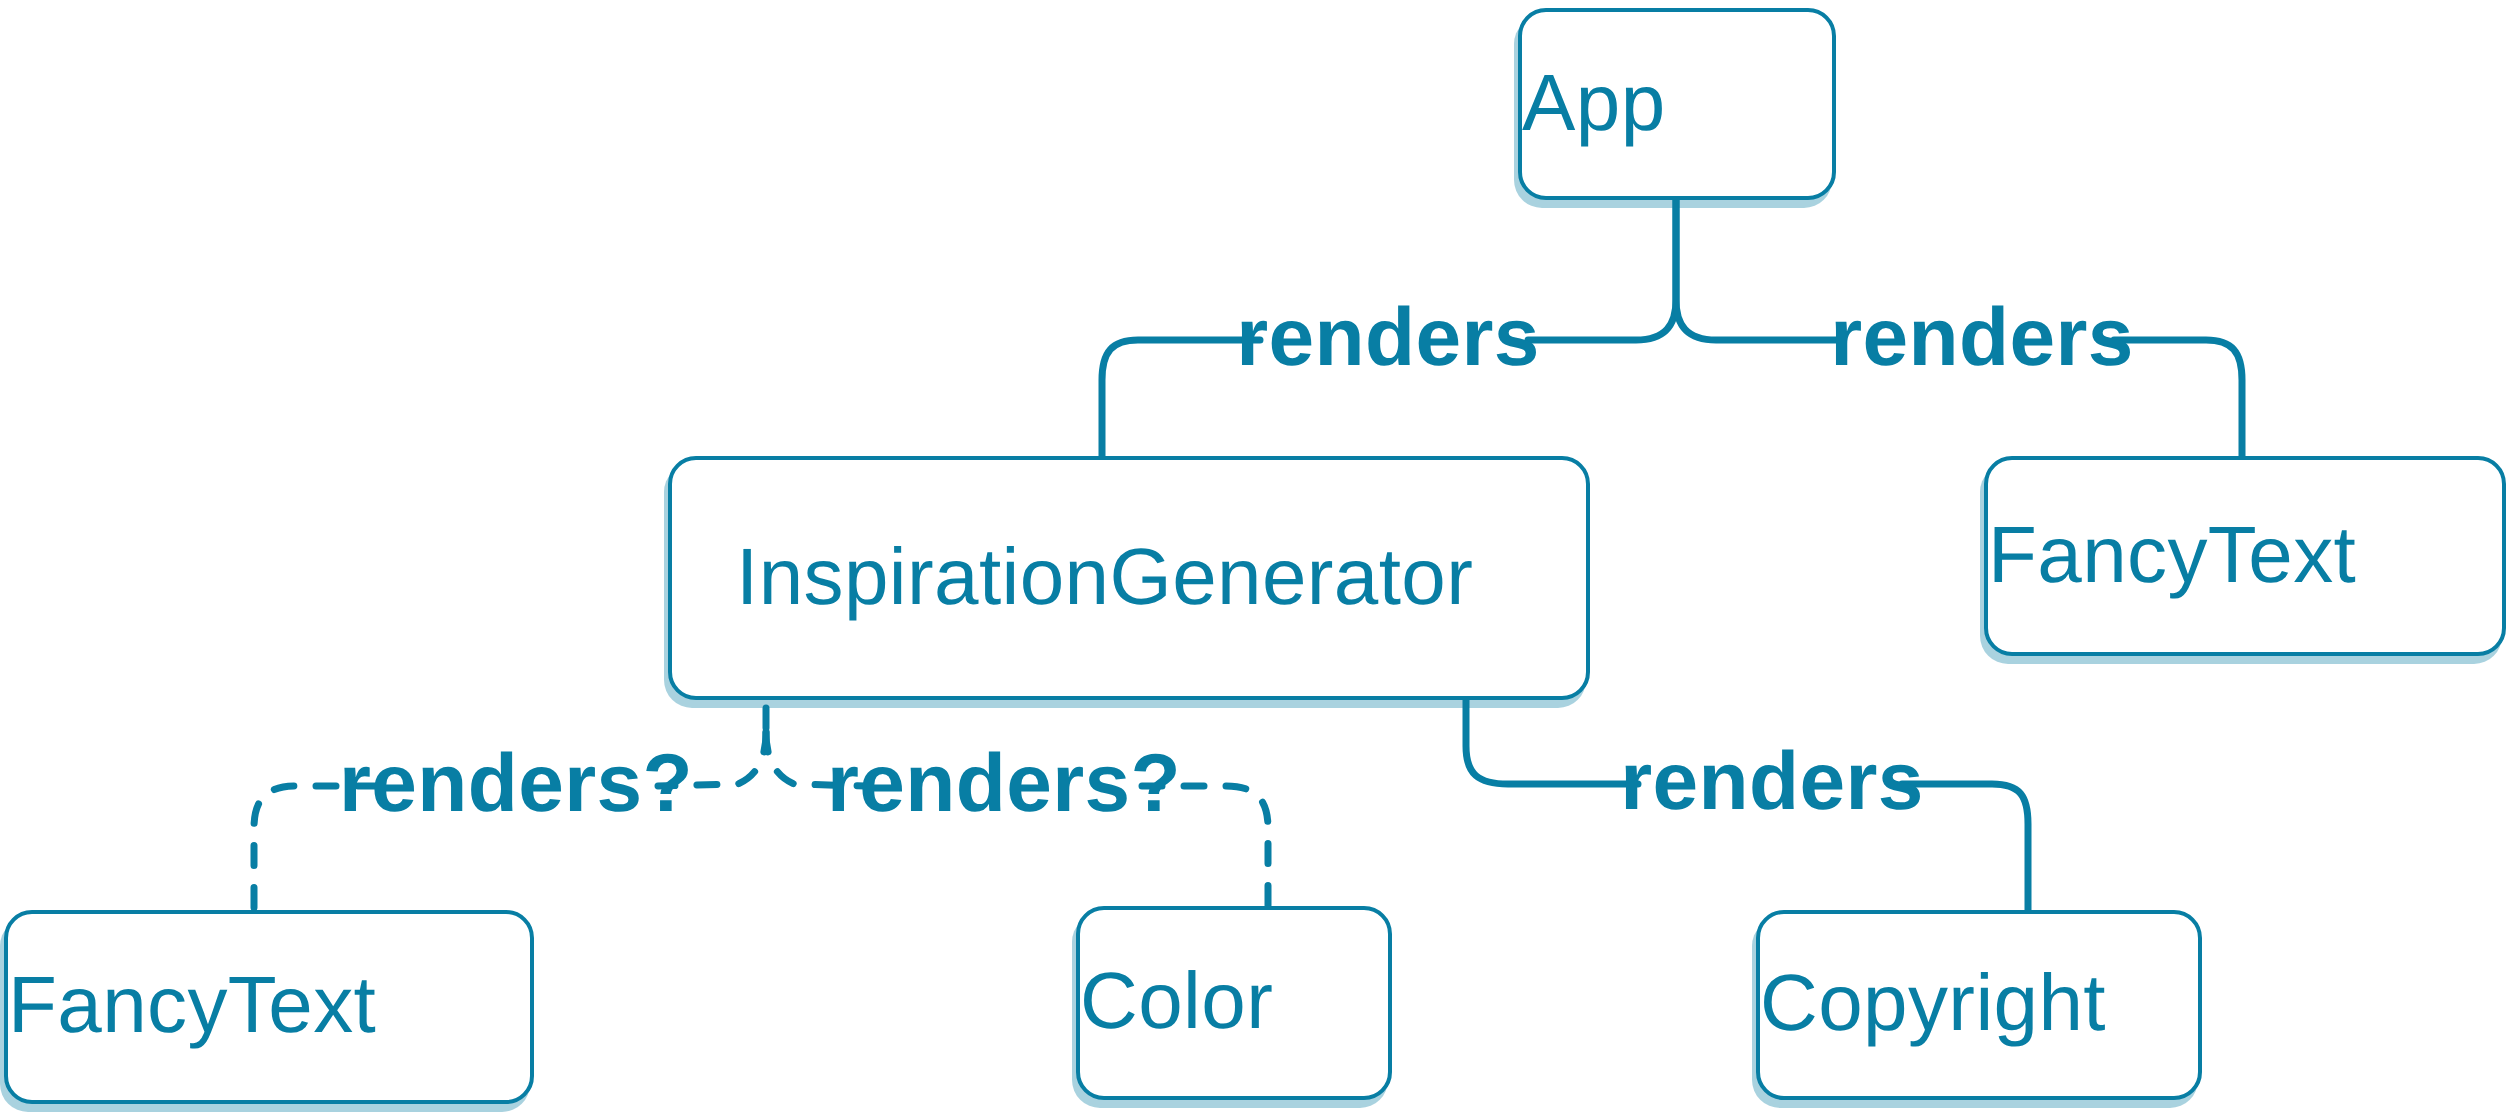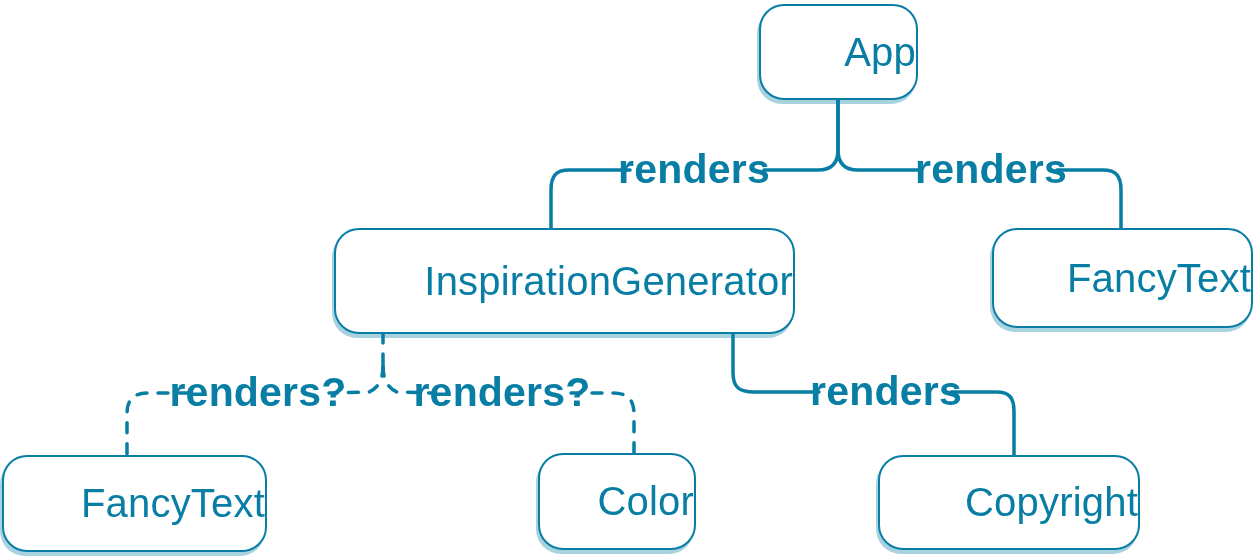--- a/index.html
+++ b/index.html
@@ -29,50 +29,50 @@
     stroke-linejoin: round;
   }
   .wires path.dashed {
     stroke-dasharray: 10 11;
   }
   .node {
     position: absolute;
     box-sizing: border-box;
     background: var(--node-fill, #ffffff);
     border: 2.5px solid var(--accent, #087ea4);
-    border-radius: 25px;
+    border-radius: 14px;
     box-shadow: -2px 4px 0 var(--node-shadow, rgba(8,126,164,0.35));
     display: flex;
     align-items: center;
-    justify-content: flex-end;
+    justify-content: flex-start;
   }
   .node .node-label {
     color: var(--accent, #087ea4);
     font-size: 40px;
     font-weight: 400;
     letter-spacing: 0.2px;
     white-space: nowrap;
   }
   .edge-label {
     position: absolute;
     transform: translate(-50%, -50%);
     color: var(--accent, #087ea4);
     font-size: 41px;
     font-weight: 600;
     letter-spacing: 0.2px;
     white-space: nowrap;
     line-height: 1;
   }
   
   .n-app          { left: 759px;  top: 4px;   width: 159px; height: 96px; }
-  .n-insp         { left: 334px;  top: 228px; width: 461px; height: 106px; }
+  .n-insp         { left: 334px;  top: 228px; width: 461px; height: 122px; padding-left: 32px; }
   .n-fancy-top    { left: 992px;  top: 228px; width: 261px; height: 100px; }
   .n-fancy-bottom { left: 2px;    top: 455px; width: 265px; height: 97px; }
   .n-color        { left: 538px;  top: 453px; width: 158px; height: 97px; }
-  .n-copyright    { left: 878px;  top: 455px; width: 262px; height: 95px; }
+  .n-copyright    { left: 878px;  top: 455px; width: 223px; height: 95px; }
   
   .l-0 { left: 694px; top: 169px; }
   .l-1 { left: 991px; top: 169px; }
   .l-2 { left: 258px; top: 392px; }
   .l-3 { left: 502px; top: 392px; }
   .l-4 { left: 886px; top: 391px; }
 </style>
 </head>
 <body>
 

